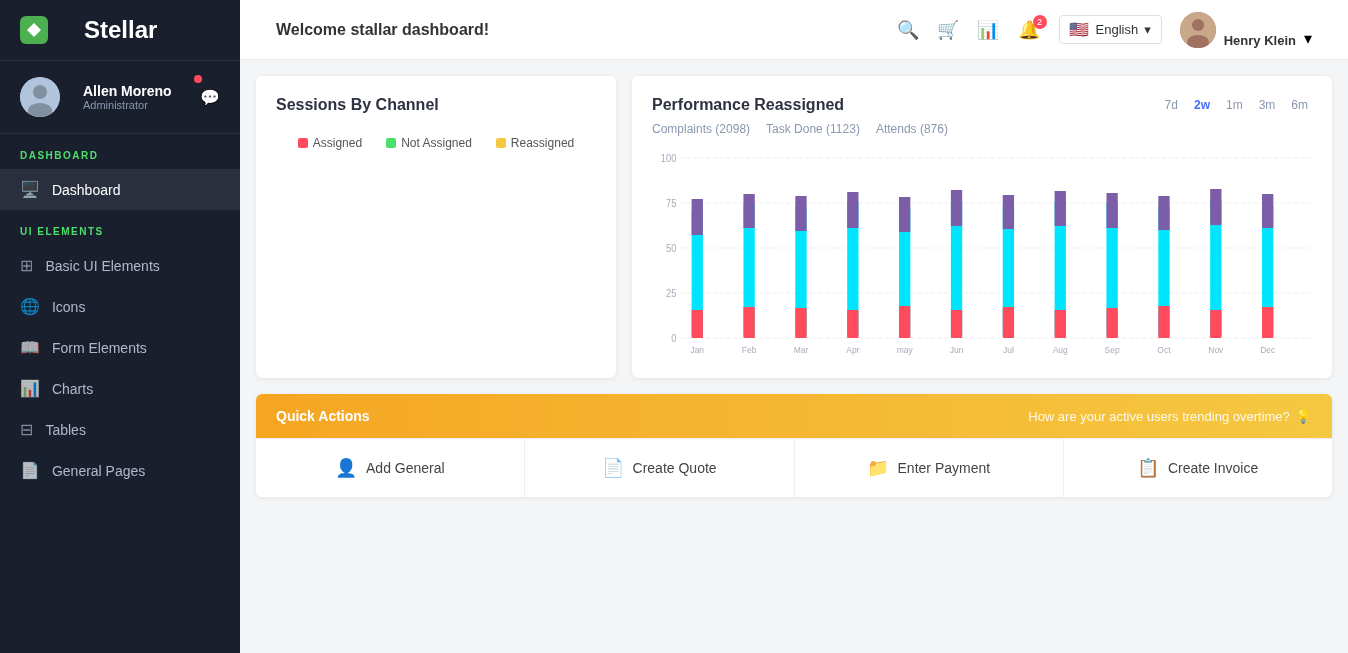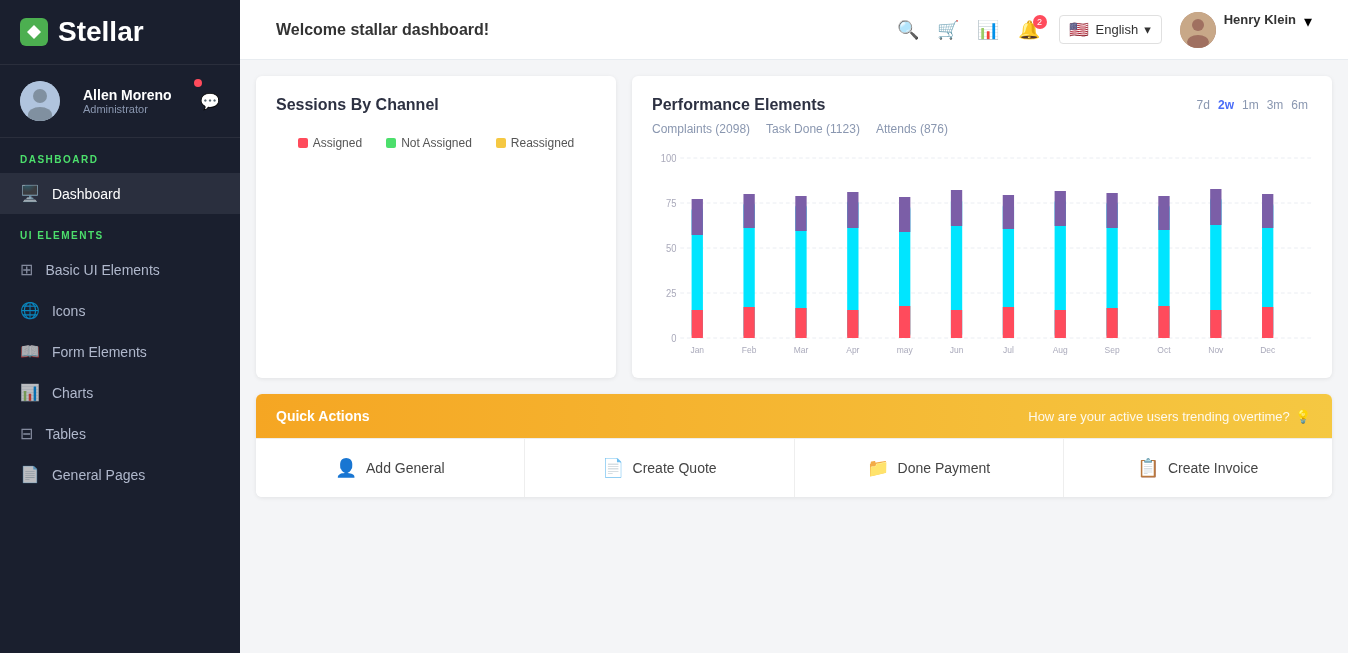--- a/index.html
+++ b/index.html
@@ -33,23 +33,24 @@
     }
     .brand-icon::before {
       content: '';
       display: block;
       width: 14px;
       height: 14px;
       background: #fff;
       clip-path: polygon(0 50%, 50% 0, 100% 50%, 50% 100%);
     }
     .brand-name {
-      font-size: 28px;
+      font-size: 24px;
       font-weight: 700;
       color: #fff;
+      margin-left: 26px;
     }
     .user-section {
       display: flex;
       align-items: center;
       gap: 23px;
       padding: 16px 20px;
       border-bottom: 1px solid rgba(255,255,255,0.07);
       position: relative;
     }
     .user-avatar {
@@ -156,21 +157,21 @@
       font-size: 13px;
       color: #333;
       cursor: pointer;
       border: 1px solid #e0e0e0;
       padding: 4px 10px;
       border-radius: 4px;
     }
     .flag { font-size: 16px; }
     .user-profile {
       display: flex;
-      align-items: flex-start;
+      align-items: flex-end;
       gap: 8px;
       cursor: pointer;
     }
     .profile-avatar {
       width: 36px;
       height: 36px;
       border-radius: 50%;
       background: linear-gradient(135deg, #c8a888, #a07060);
       overflow: hidden;
     }
@@ -277,20 +278,21 @@
     .perf-legend {
       display: flex;
       gap: 16px;
     }
     .perf-legend-item {
       font-size: 12px;
       color: #8a97b0;
     }
     .time-filters {
       display: flex;
+      gap: 8px;
     }
     .time-filter {
       font-size: 12px;
       color: #8a97b0;
       cursor: pointer;
       padding: 2px 4px;
       border-radius: 3px;
     }
     .time-filter.active {
       color: #4a6cf7;
@@ -458,21 +460,21 @@
             <div class="legend-item">
               <div class="legend-dot" style="background:#f5c842;"></div>
               <span>Reassigned</span>
             </div>
           </div>
         </div>
       </div>
 
       <div class="card card-performance">
         <div class="perf-header">
-          <span class="card-title" style="margin-bottom:0;">Performance Elements</span>
+          <span class="card-title" style="margin-bottom:0;">Performance Reassigned</span>
           <div class="time-filters">
             <span class="time-filter">7d</span>
             <span class="time-filter active">2w</span>
             <span class="time-filter">1m</span>
             <span class="time-filter">3m</span>
             <span class="time-filter">6m</span>
           </div>
         </div>
         <div class="perf-legend" style="margin-bottom:12px;">
           <span class="perf-legend-item">Complaints (2098)</span>
@@ -572,21 +574,21 @@
         <div class="action-btn">
           <span class="action-icon">👤</span>
           <span>Add General</span>
         </div>
         <div class="action-btn">
           <span class="action-icon">📄</span>
           <span>Create Quote</span>
         </div>
         <div class="action-btn">
           <span class="action-icon">📁</span>
-          <span>Done Payment</span>
+          <span>Enter Payment</span>
         </div>
         <div class="action-btn">
           <span class="action-icon">📋</span>
           <span>Create Invoice</span>
         </div>
       </div>
     </div>
 
   </div>
 </div>

